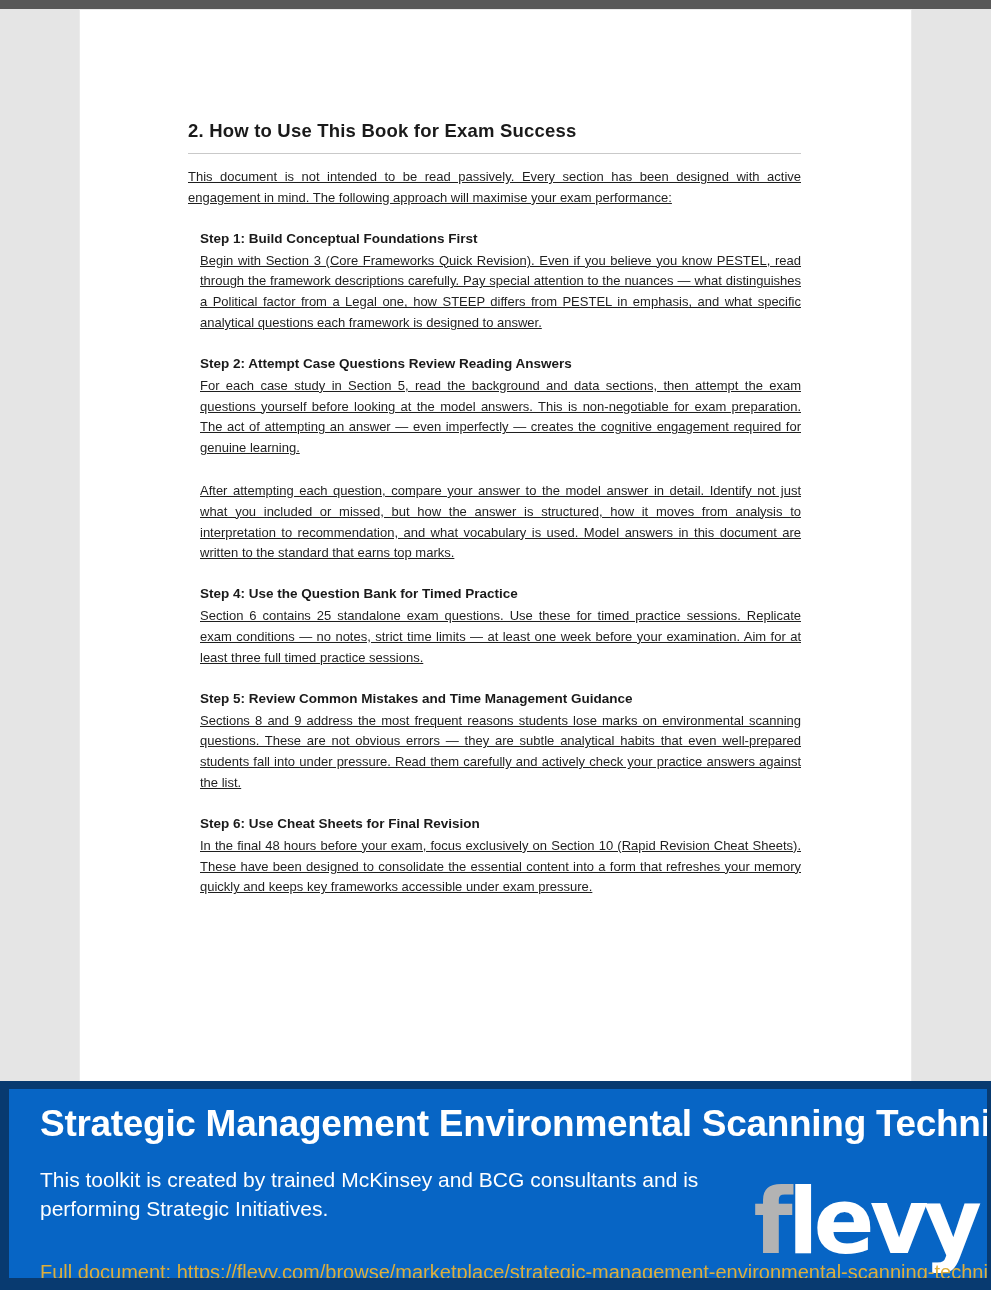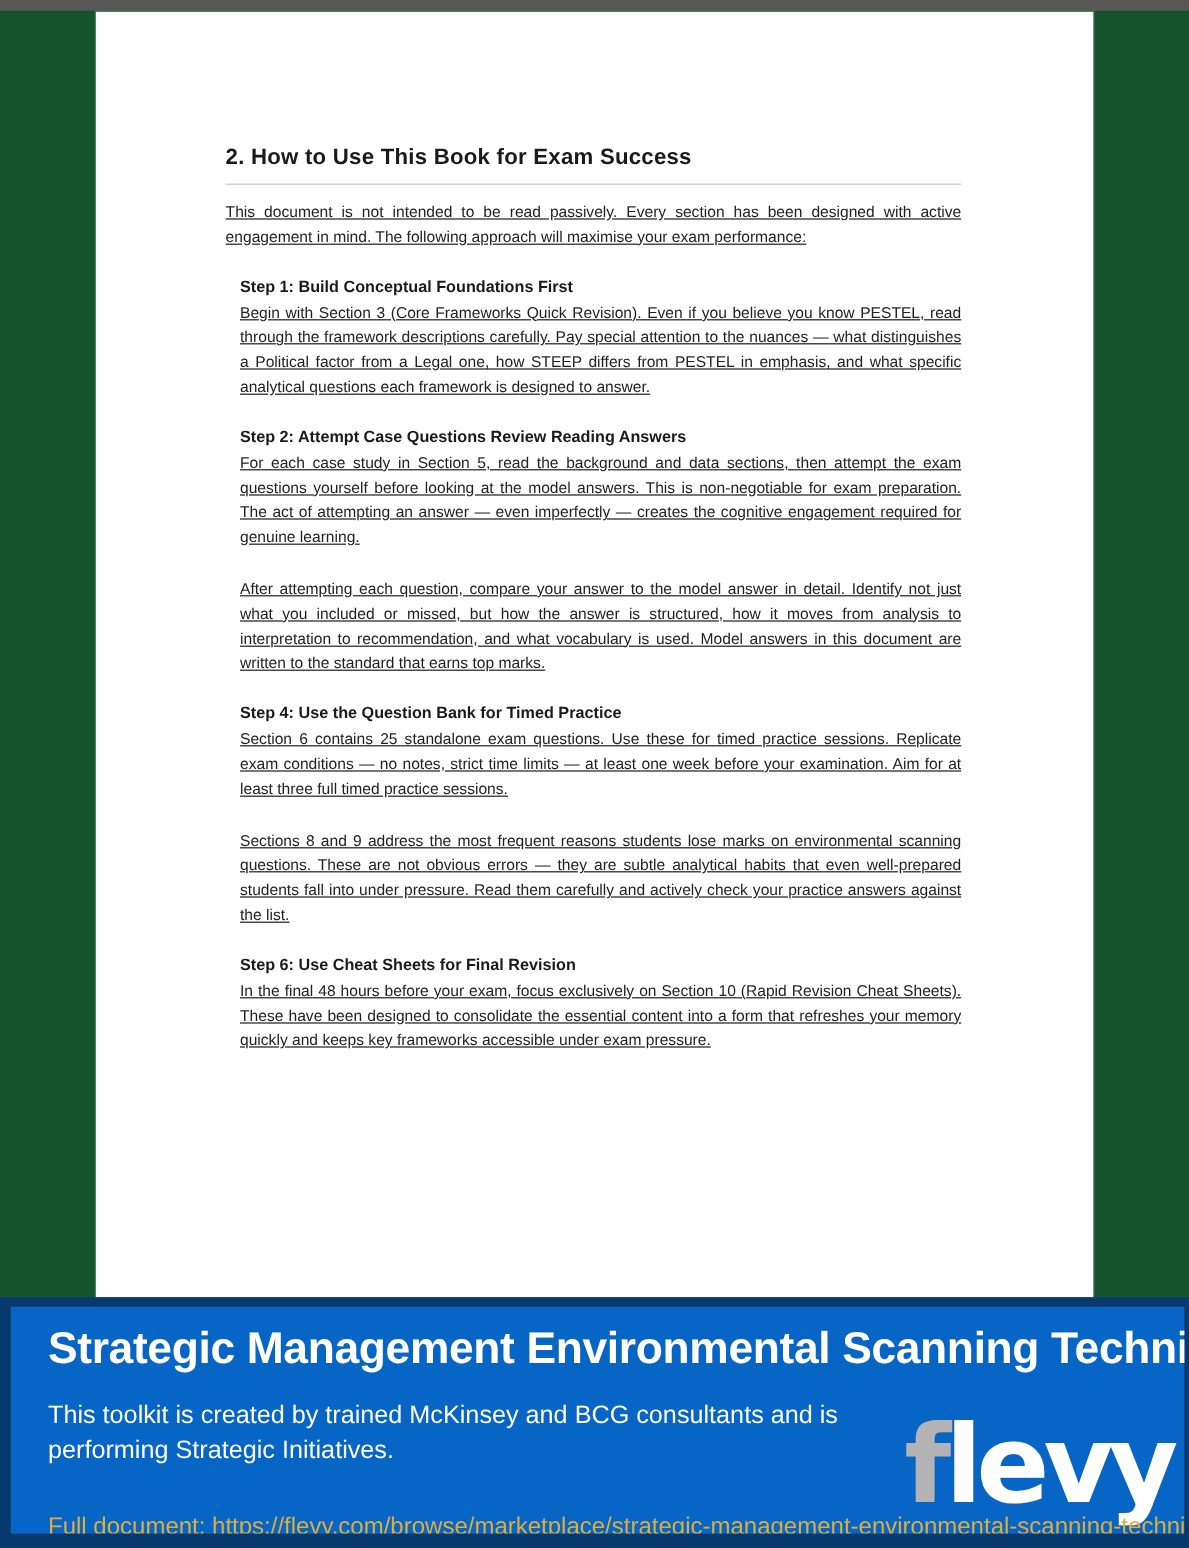--- a/index.html
+++ b/index.html
@@ -8,21 +8,21 @@
     width: 991px;
     height: 1290px;
     overflow: hidden;
     background: #656565;
     font-family: "Liberation Sans", sans-serif;
   }
   .stage {
     position: relative;
     width: 991px;
     height: 1290px;
-    background: #14532d;
+    background: #e5e5e5;
   }
   .top-strip {
     position: absolute;
     left: 0; top: 0;
     width: 991px; height: 9px;
     background: #585858;
   }
   
   .page {
     position: absolute;
@@ -150,20 +150,21 @@
       <div class="step">
         <p class="body-text">After attempting each question, compare your answer to the model answer in detail. Identify not just what you included or missed, but how the answer is structured, how it moves from analysis to interpretation to recommendation, and what vocabulary is used. Model answers in this document are written to the standard that earns top marks.</p>
       </div>
 
       <div class="step">
         <h2 class="step-heading">Step 4: Use the Question Bank for Timed Practice</h2>
         <p class="body-text">Section 6 contains 25 standalone exam questions. Use these for timed practice sessions. Replicate exam conditions — no notes, strict time limits — at least one week before your examination. Aim for at least three full timed practice sessions.</p>
       </div>
 
       <div class="step">
+        <h2 class="step-heading">Step 5: Review Common Mistakes and Time Management Guidance</h2>
         <p class="body-text">Sections 8 and 9 address the most frequent reasons students lose marks on environmental scanning questions. These are not obvious errors — they are subtle analytical habits that even well-prepared students fall into under pressure. Read them carefully and actively check your practice answers against the list.</p>
       </div>
 
       <div class="step">
         <h2 class="step-heading">Step 6: Use Cheat Sheets for Final Revision</h2>
         <p class="body-text">In the final 48 hours before your exam, focus exclusively on Section 10 (Rapid Revision Cheat Sheets). These have been designed to consolidate the essential content into a form that refreshes your memory quickly and keeps key frameworks accessible under exam pressure.</p>
       </div>
 
     </div>
   </div>

